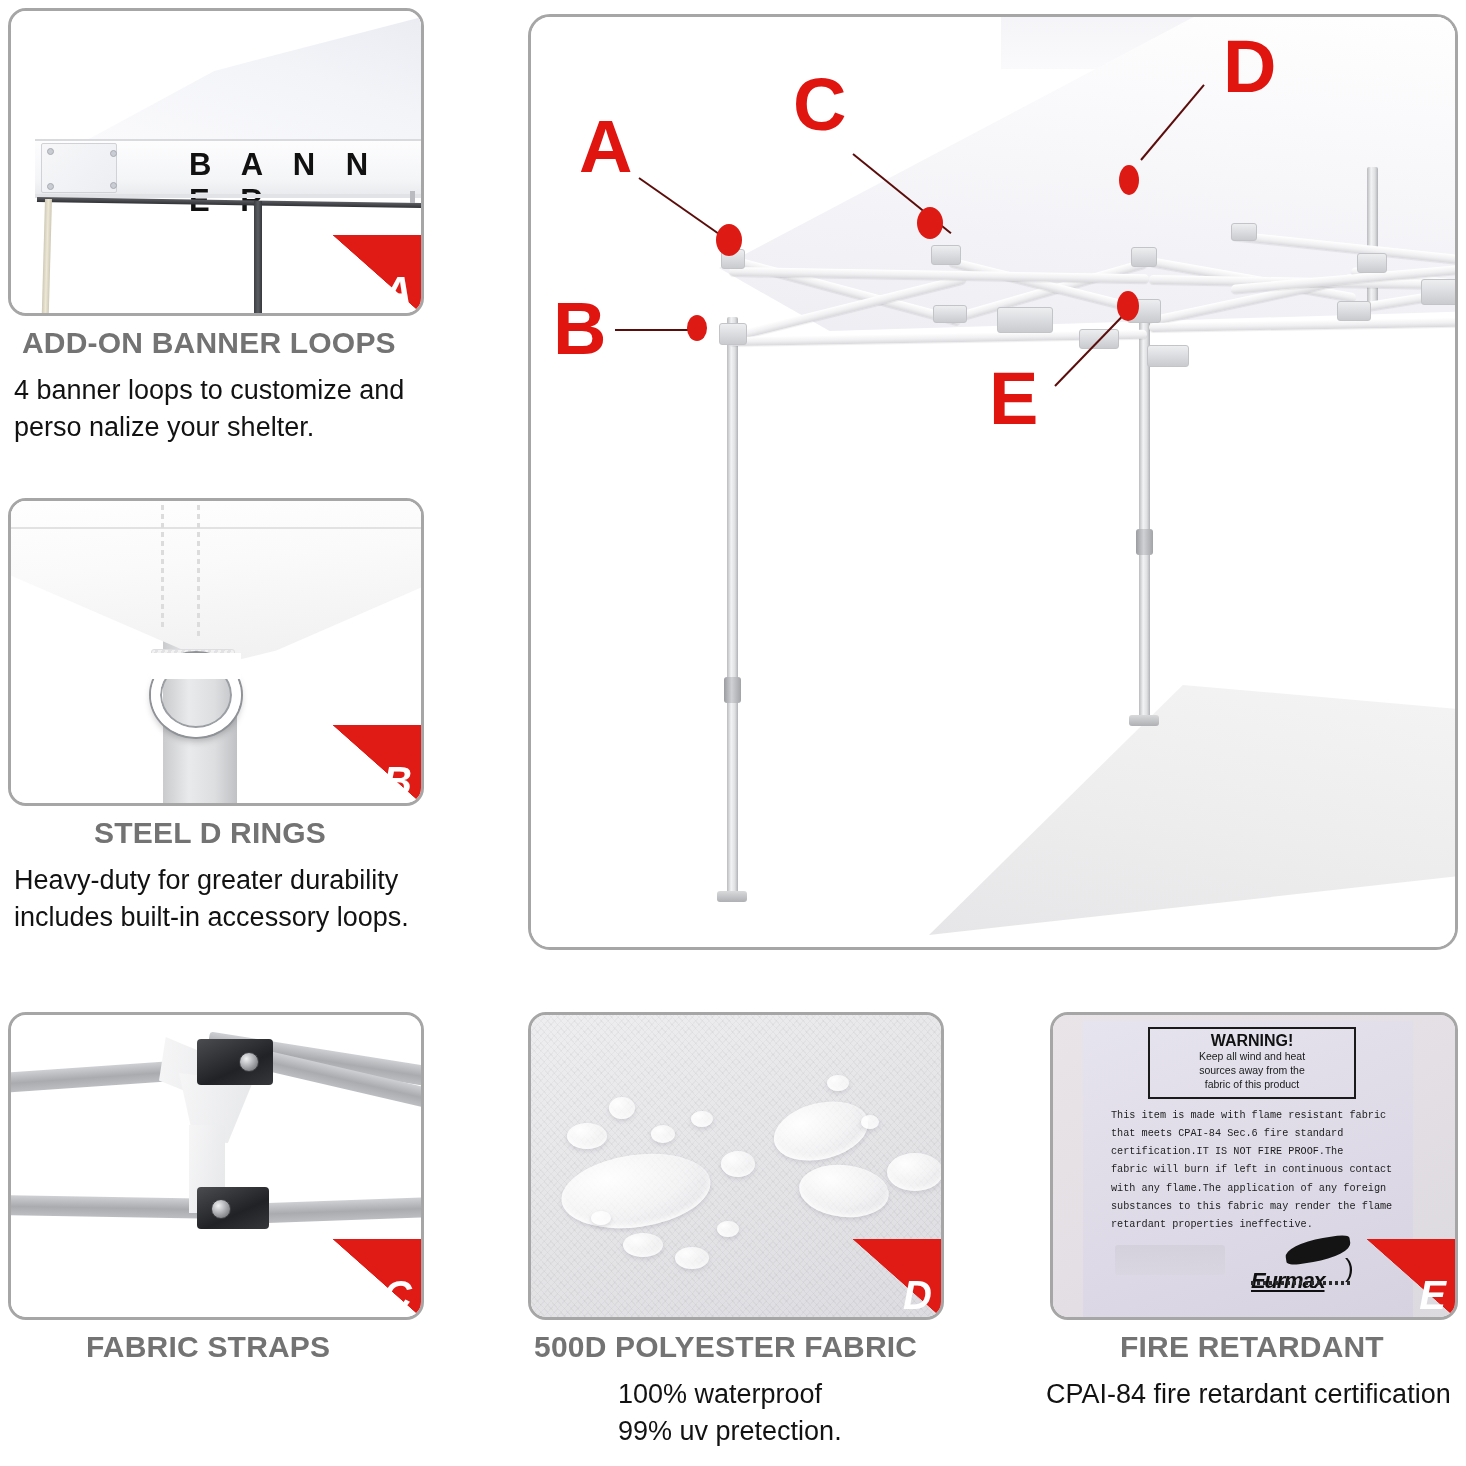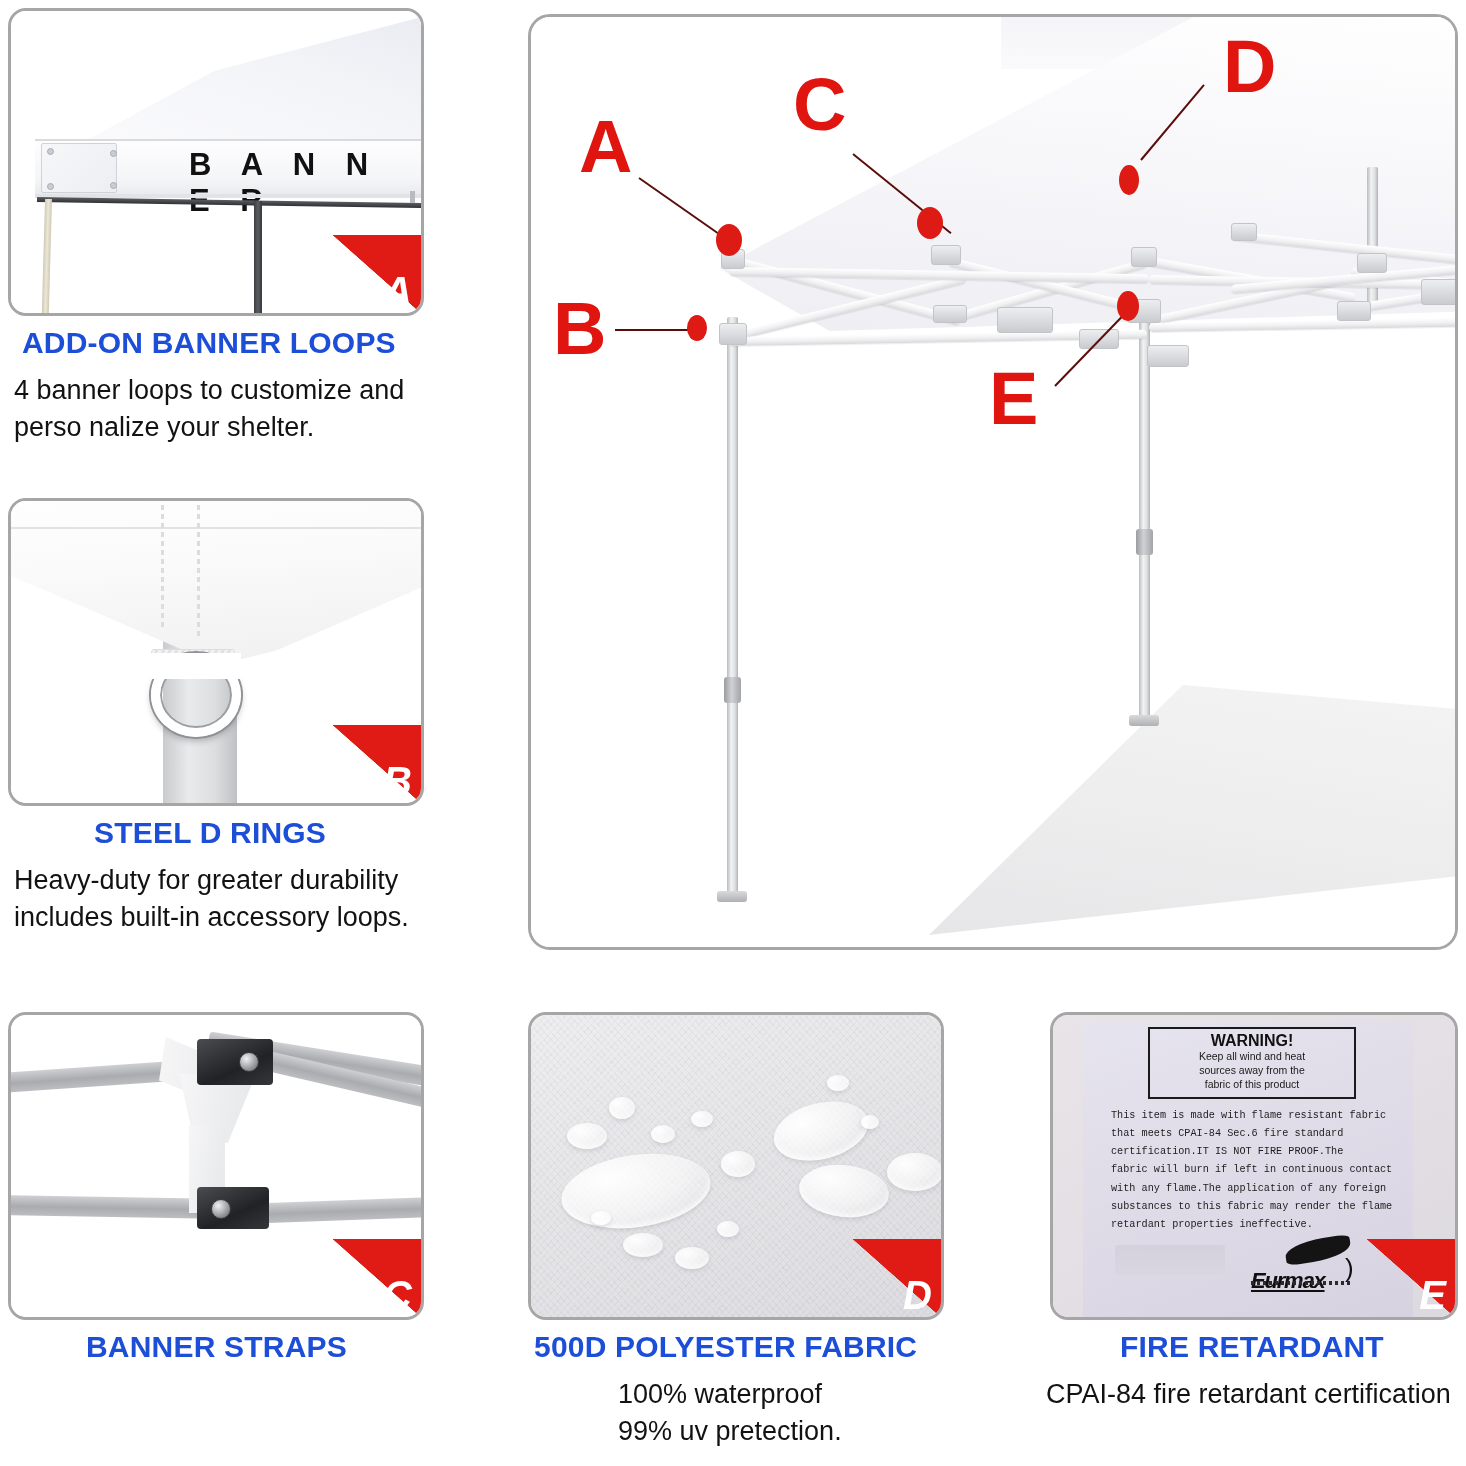--- a/index.html
+++ b/index.html
@@ -38,21 +38,21 @@
     color:#ffffff; font-weight:bold; font-size:40px;
     font-family:"Liberation Sans", sans-serif;
     font-style: italic;
     line-height:1;
     letter-spacing:-1px;
   }
 
   
   .cap-title {
     position:absolute;
-    color:#1d4ed8;
+    color:#737373;
     font-weight:bold;
     font-size:30px;
     letter-spacing:0.2px;
     white-space:nowrap;
     font-family:"Liberation Sans", sans-serif;
   }
   .cap-body {
     position:absolute;
     color:#121212;
     font-size:27px;
@@ -362,21 +362,21 @@
       <div class="pc-clamp" style="left:186px; top:24px; width:76px; height:46px;"></div>
       <div class="pc-bolt" style="left:228px; top:37px;"></div>
       <div class="pc-clamp" style="left:186px; top:172px; width:72px; height:42px;"></div>
       <div class="pc-bolt" style="left:200px; top:184px;"></div>
     </div>
     <div class="badge">
       <div class="tri"></div>
       <div class="ltr">C</div>
     </div>
   </div>
-  <div class="cap-title" style="left:86px; top:1330px;">BANNER STRAPS</div>
+  <div class="cap-title" style="left:86px; top:1330px;">FABRIC STRAPS</div>
 
   <div class="panel" id="panelD">
     <div class="panel-inner">
       <div class="pd-bg"></div>
       <div class="drop" style="left:30px; top:140px; width:150px; height:72px; transform:rotate(-8deg);"></div>
       <div class="drop" style="left:268px; top:150px; width:90px; height:52px; transform:rotate(6deg);"></div>
       <div class="drop" style="left:242px; top:88px; width:96px; height:56px; transform:rotate(-14deg);"></div>
       <div class="drop" style="left:356px; top:138px; width:56px; height:38px;"></div>
       <div class="drop" style="left:190px; top:136px; width:34px; height:26px;"></div>
       <div class="drop" style="left:36px; top:108px; width:40px; height:26px;"></div>

